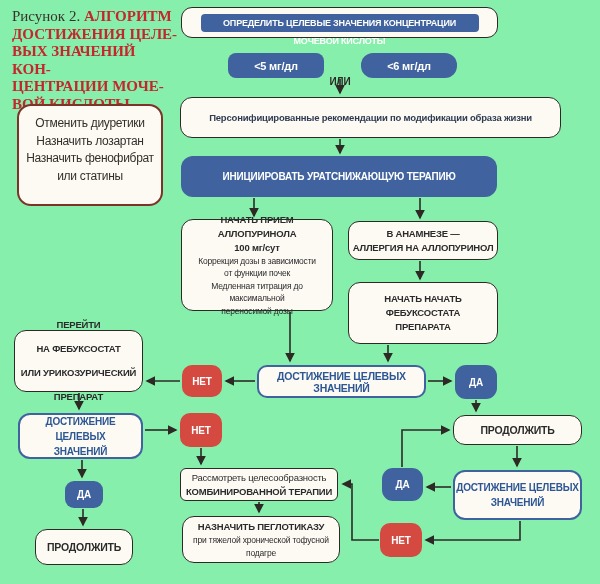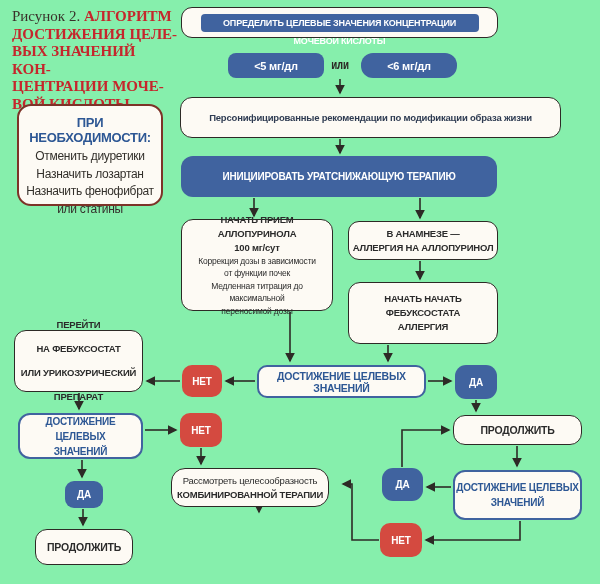--- a/index.html
+++ b/index.html
@@ -87,33 +87,32 @@
   <div class="fig-title">
     <span class="prefix">Рисунок 2.</span>
     <span>АЛГОРИТМ</span><br>
     <span>ДОСТИЖЕНИЯ ЦЕЛЕ-</span><br>
     <span>ВЫХ ЗНАЧЕНИЙ КОН-</span><br>
     <span>ЦЕНТРАЦИИ МОЧЕ-</span><br>
     <span>ВОЙ КИСЛОТЫ.</span>
   </div>
 
   <div class="need-box">
-    <div class="need-title">ПРИ НЕОБХОДИМОСТИ:</div>
     <div class="need-line">Отменить диуретики</div>
     <div class="need-line">Назначить лозартан</div>
     <div class="need-line">Назначить фенофибрат</div>
     <div class="need-line">или статины</div>
   </div>
 
   <div class="node white" style="left:181px;top:7px;width:317px;height:31px;">
     <div class="header-inner">ОПРЕДЕЛИТЬ ЦЕЛЕВЫЕ ЗНАЧЕНИЯ КОНЦЕНТРАЦИИ МОЧЕВОЙ КИСЛОТЫ</div>
   </div>
 
   <div class="node bluefill f11 b" style="left:228px;top:53px;width:96px;height:25px;border-radius:8px;">&lt;5 мг/дл</div>
-  <div class="node b" style="left:325px;top:59px;width:30px;height:14px;font-size:10px;color:#2d2a26;font-family:Liberation Mono, monospace;">ИЛИ</div>
+  <div class="node b" style="left:325px;top:74px;width:30px;height:14px;font-size:10px;color:#2d2a26;">ИЛИ</div>
   <div class="node bluefill f11 b" style="left:361px;top:53px;width:96px;height:25px;border-radius:12px;">&lt;6 мг/дл</div>
 
   <div class="node white" style="left:180px;top:97px;width:381px;height:41px;border-radius:12px;">
     <span class="perso-line">Персонифицированные рекомендации по модификации образа жизни</span>
   </div>
 
   <div class="node bluefill b f10" style="left:181px;top:156px;width:316px;height:41px;border-radius:12px;">
     <span>ИНИЦИИРОВАТЬ УРАТСНИЖАЮЩУЮ ТЕРАПИЮ</span>
   </div>
 
@@ -127,21 +126,21 @@
   </div>
 
   <div class="node white b f95" style="left:348px;top:221px;width:150px;height:39px;">
     <span>В АНАМНЕЗЕ —</span>
     <span>АЛЛЕРГИЯ НА АЛЛОПУРИНОЛ</span>
   </div>
 
   <div class="node white b f95" style="left:348px;top:282px;width:150px;height:62px;border-radius:12px;">
     <span>НАЧАТЬ НАЧАТЬ</span>
     <span>ФЕБУКСОСТАТА</span>
-    <span>АЛЛЕРГИЯ</span>
+    <span>ПРЕПАРАТА</span>
   </div>
 
   <div class="node goal f105" style="left:257px;top:365px;width:169px;height:33px;border-radius:10px;">ДОСТИЖЕНИЕ ЦЕЛЕВЫХ ЗНАЧЕНИЙ</div>
 
   <div class="node tag red" style="left:182px;top:365px;width:40px;height:32px;">НЕТ</div>
   <div class="node tag blue" style="left:455px;top:365px;width:42px;height:34px;border-radius:11px;">ДА</div>
 
   <div class="node white b f95" style="left:14px;top:330px;width:129px;height:62px;border-radius:12px;gap:10px;">
     <span>ПЕРЕЙТИ</span>
     <span>НА ФЕБУКСОСТАТ</span>
@@ -153,25 +152,30 @@
     <span>ДОСТИЖЕНИЕ ЦЕЛЕВЫХ</span>
     <span>ЗНАЧЕНИЙ</span>
   </div>
 
   <div class="node tag red" style="left:180px;top:413px;width:42px;height:34px;">НЕТ</div>
 
   <div class="node tag blue" style="left:65px;top:481px;width:38px;height:27px;border-radius:9px;">ДА</div>
 
   <div class="node white b f105" style="left:35px;top:529px;width:98px;height:36px;border-radius:12px;">ПРОДОЛЖИТЬ</div>
 
-  <div class="node white f95" style="left:171px;top:468px;width:158px;height:39px;border-radius:14px;">
+  <div class="node white f95" style="left:180px;top:468px;width:158px;height:33px;border-radius:6px;">
     <span>Рассмотреть целесообразность</span>
     <span class="b">КОМБИНИРОВАННОЙ ТЕРАПИИ</span>
   </div>
 
+  <div class="node white" style="left:182px;top:516px;width:158px;height:47px;border-radius:12px;">
+    <span class="b f95">НАЗНАЧИТЬ ПЕГЛОТИКАЗУ</span>
+    <span class="f85">при тяжелой хронической тофусной</span>
+    <span class="f85">подагре</span>
+  </div>
 
   <div class="node white b f105" style="left:453px;top:415px;width:129px;height:30px;border-radius:12px;">ПРОДОЛЖИТЬ</div>
 
   <div class="node goal f10" style="left:453px;top:470px;width:129px;height:50px;border-radius:12px;">
     <span>ДОСТИЖЕНИЕ ЦЕЛЕВЫХ</span>
     <span>ЗНАЧЕНИЙ</span>
   </div>
 
   <div class="node tag blue" style="left:382px;top:468px;width:41px;height:33px;border-radius:11px;">ДА</div>
   <div class="node tag red" style="left:380px;top:523px;width:42px;height:34px;">НЕТ</div>

